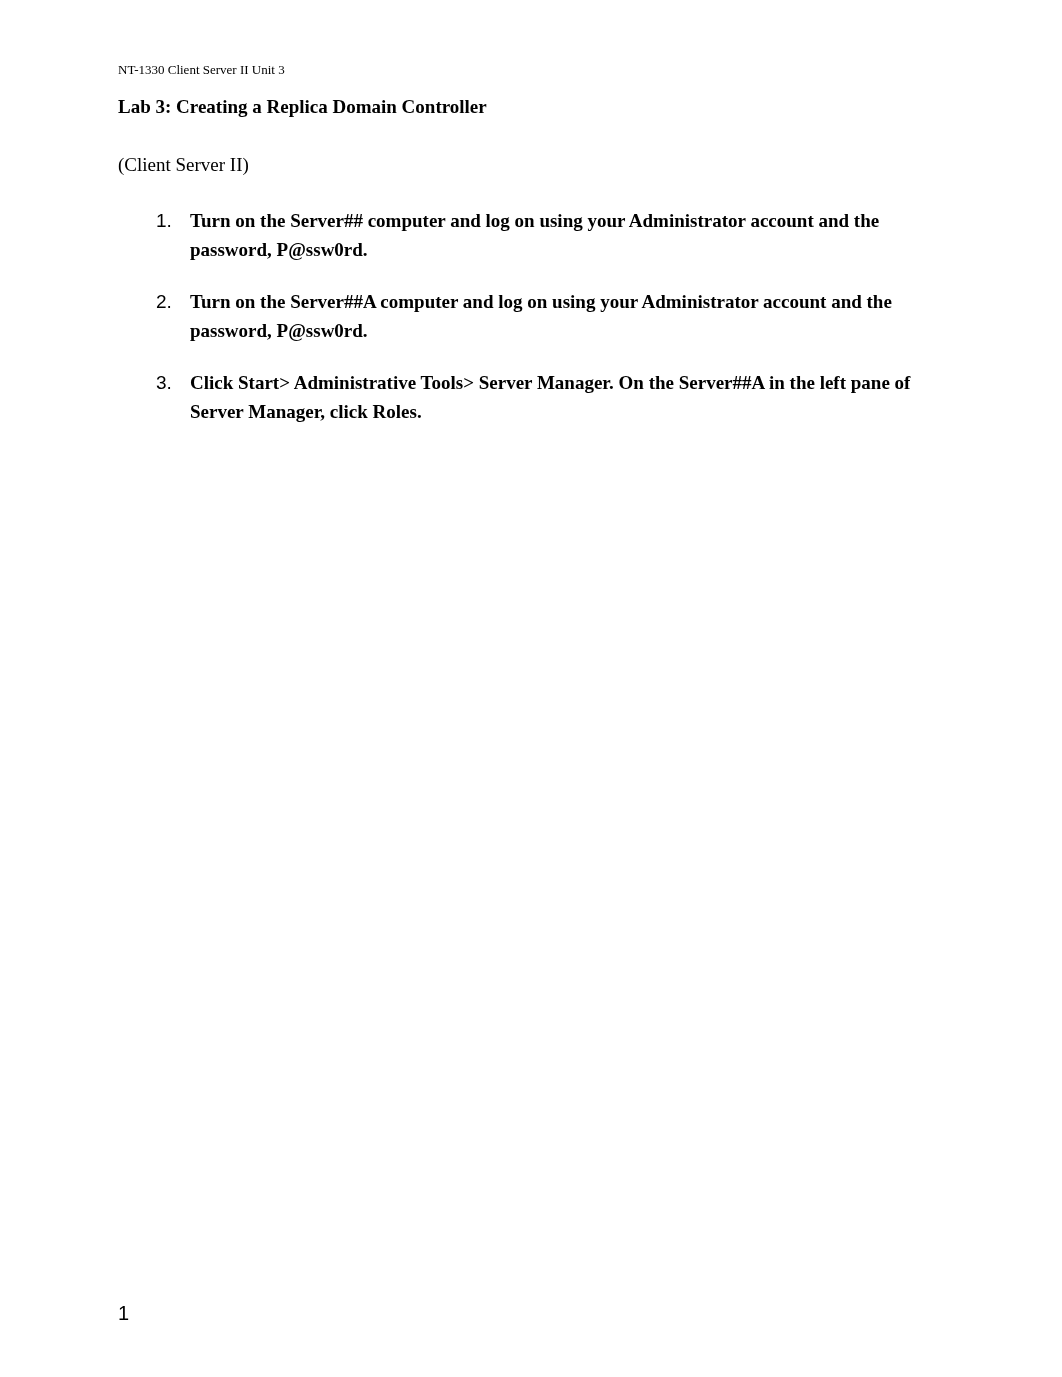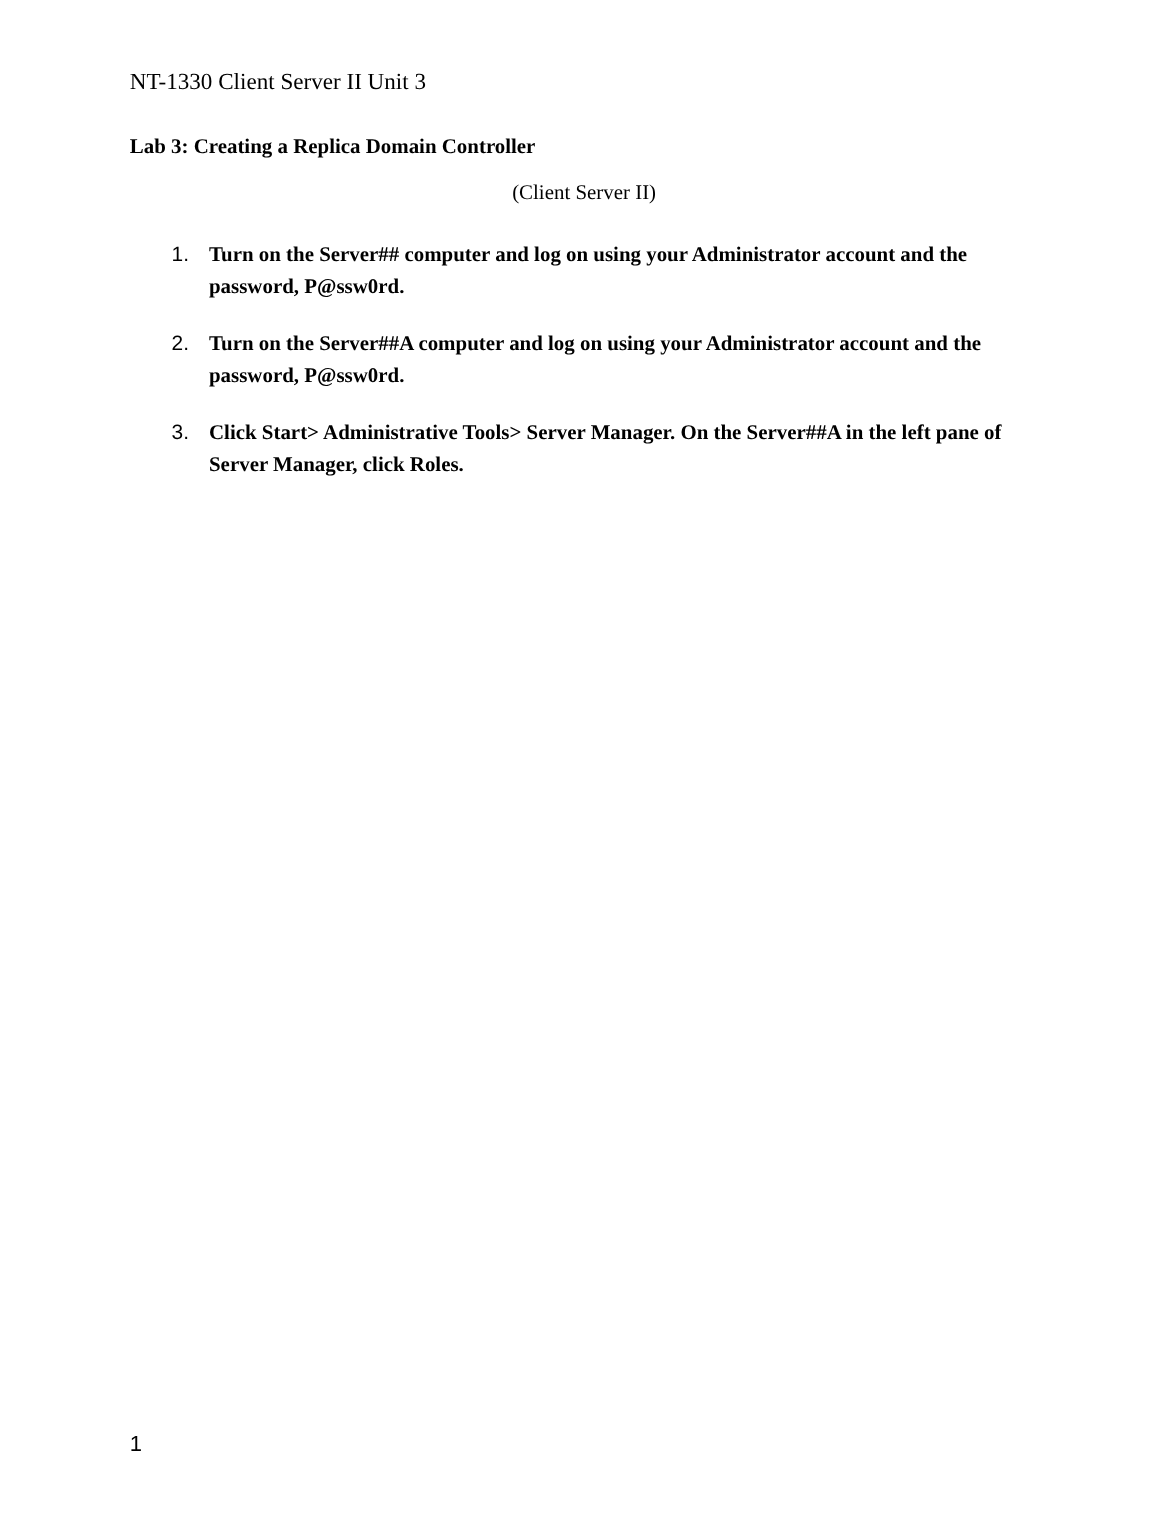--- a/index.html
+++ b/index.html
@@ -12,31 +12,31 @@
       width: 1062px;
       height: 1377px;
       font-family: "Times New Roman", Times, serif;
       color: #000000;
       position: relative;
     }
     .page {
       padding: 62px 118px 50px 118px;
     }
     .header-line {
-      font-size: 21px;
-      margin-bottom: 36px;
+      font-size: 13px;
+      margin-bottom: 18px;
     }
     .title-line {
       font-size: 19px;
       font-weight: bold;
-      margin-bottom: 20px;
+      margin-bottom: 36px;
     }
     .subtitle {
       font-size: 19px;
-      text-align: center;
+      text-align: left;
       margin-bottom: 30px;
     }
     .list {
       padding-left: 38px;
     }
     .list-item {
       display: flex;
       margin-bottom: 22px;
       font-size: 19px;
       line-height: 1.55;

